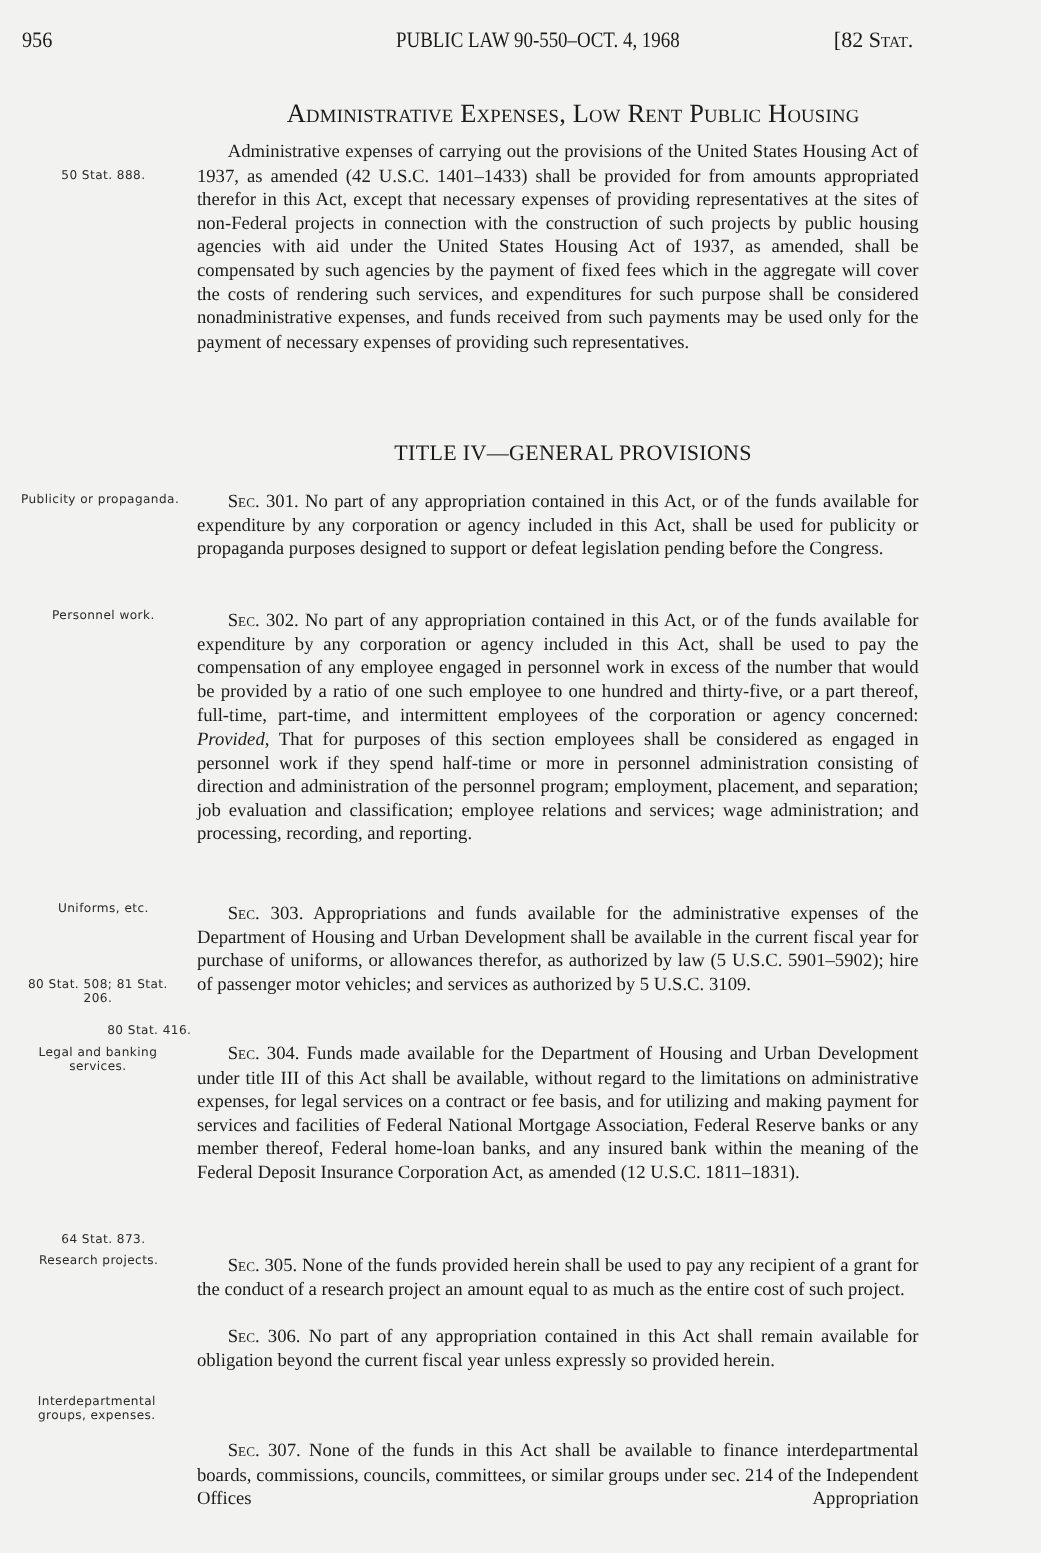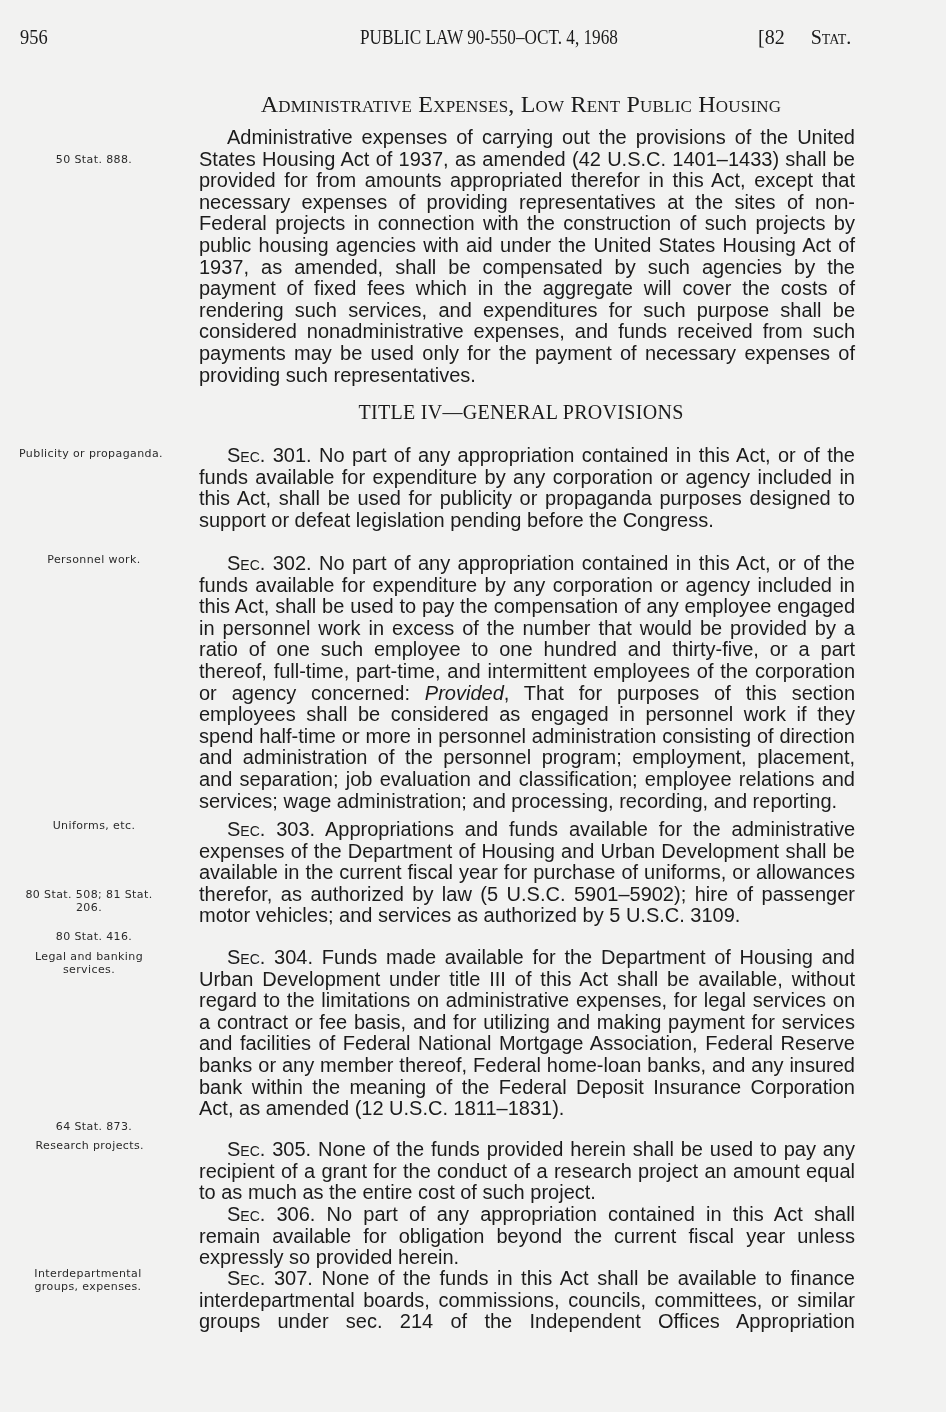--- a/index.html
+++ b/index.html
@@ -47,21 +47,20 @@
       white-space: nowrap;
     }
     .stat-ref {
       position: absolute;
       left: 758px;
       top: 0;
       white-space: nowrap;
     }
     .stat-ref .sc {
       font-variant: small-caps;
-      margin-left: 21px;
     }
     .section-heading {
       position: absolute;
       left: 193px;
       width: 656px;
       text-align: center;
       font-family: "Liberation Serif", serif;
       white-space: nowrap;
     }
     .heading-admin {
@@ -70,24 +69,24 @@
       font-variant: small-caps;
       letter-spacing: 0.2px;
     }
     .heading-title {
       top: 401px;
       font-size: 20px;
       letter-spacing: 0.3px;
     }
     .body-col {
       position: absolute;
-      left: 199px;
+      left: 179px;
       width: 656px;
-      font-family: Liberation Sans, sans-serif;
-      font-size: 20px;
+      font-family: Liberation Serif, serif;
+      font-size: 17px;
       line-height: 21.6px;
       text-align: justify;
       hyphens: manual;
     }
     .para {
       margin: 0;
       text-indent: 28px;
     }
     .sec-label {
       font-variant: small-caps;
@@ -141,27 +140,27 @@
 
   <div class="body-col" style="top:1139px;">
     <p class="para"><span class="sec-label">Sec. 305.</span><span> None of the funds provided herein shall be used to pay any recipient of a grant for the conduct of a research project an amount equal to as much as the entire cost of such project.</span></p>
   </div>
 
   <div class="body-col" style="top:1204px;">
     <p class="para"><span class="sec-label">Sec. 306.</span><span> No part of any appropriation contained in this Act shall remain available for obligation beyond the current fiscal year unless expressly so provided herein.</span></p>
   </div>
 
   <div class="body-col" style="top:1268px;">
-    <p class="para" style="text-align-last: justify;"><span class="sec-label">Sec. 307.</span><span> None of the funds in this Act shall be available to finance interdepartmental boards, commissions, councils, committees, or similar groups under sec. 214 of the Independent Offices Appropriation</span></p>
+    <p class="para" style="text-align-last: justify; margin-top: 40px;"><span class="sec-label">Sec. 307.</span><span> None of the funds in this Act shall be available to finance interdepartmental boards, commissions, councils, committees, or similar groups under sec. 214 of the Independent Offices Appropriation</span></p>
   </div>
 
   <div class="margin-note" style="top:153px;">50 Stat. 888.</div>
   <div class="margin-note" style="top:447px; width:150px; left:16px;">Publicity or propaganda.</div>
   <div class="margin-note" style="top:553px;">Personnel work.</div>
   <div class="margin-note" style="top:819px;">Uniforms, etc.</div>
   <div class="margin-note" style="top:888px; width:150px; left:14px;">80 Stat. 508; 81 Stat. 206.</div>
-  <div class="margin-note" style="top:930px;">80 Stat. 416.</div>
+  <div class="margin-note" style="top:930px;text-align:right;">80 Stat. 416.</div>
   <div class="margin-note" style="top:950px; width:150px; left:14px;">Legal and banking services.</div>
   <div class="margin-note" style="top:1120px;">64 Stat. 873.</div>
   <div class="margin-note" style="top:1139px; width:110px; left:34px;text-align:right;">Research projects.</div>
   <div class="margin-note" style="top:1267px; width:120px; left:28px;">Interdepartmental groups, expenses.</div>
 
 </div>
 
 </body></html>

